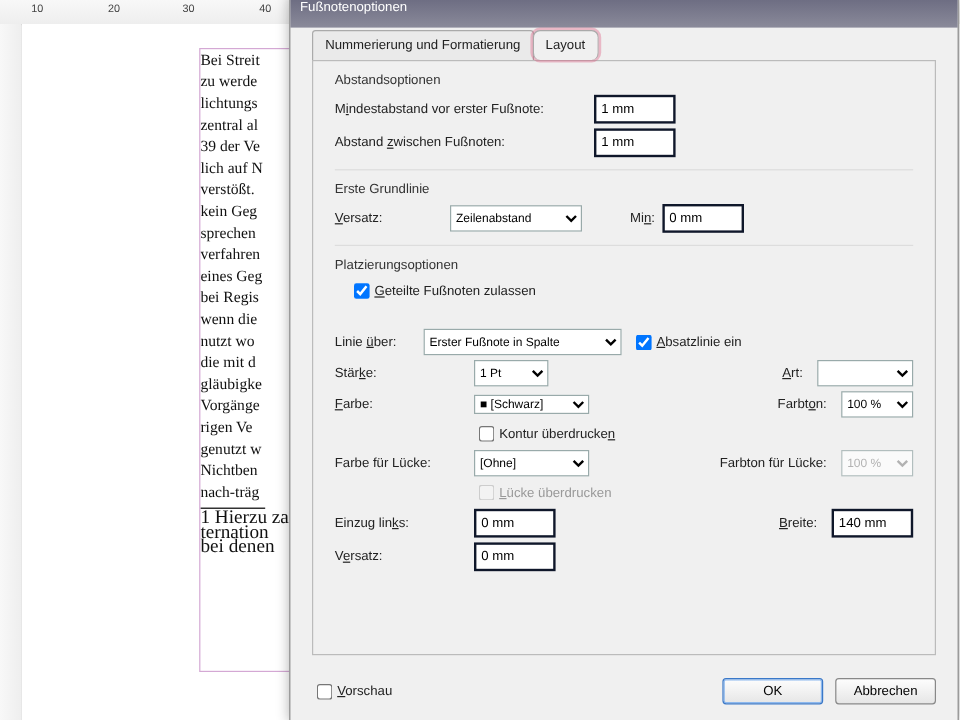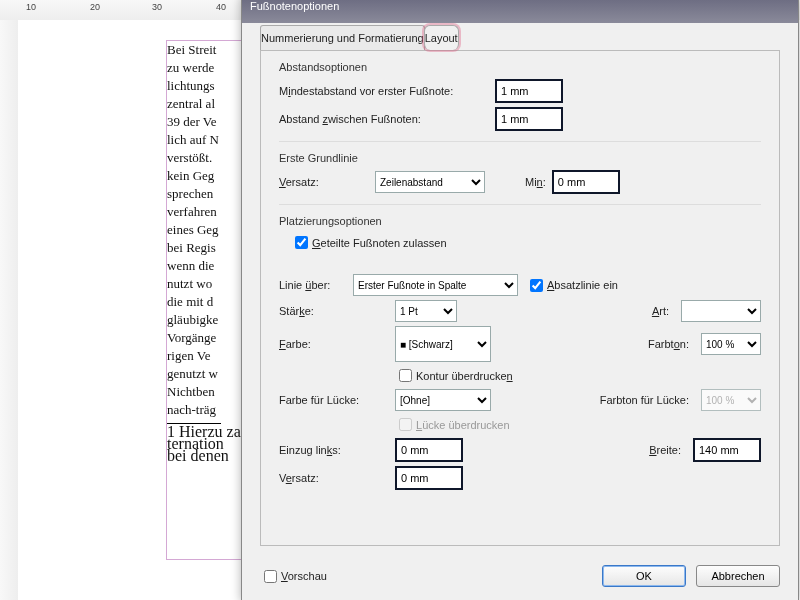--- a/index.html
+++ b/index.html
@@ -6,21 +6,21 @@
 .ruler-h{position:absolute;top:0;left:0;right:0;height:20px;background:linear-gradient(#f8f8f8,#eee);border-bottom:1px solid #aaa;display:flex;align-items:flex-end;font-size:9px;color:#444}
 .ruler-h span{position:absolute;top:2px}
 .ruler-v{position:absolute;top:20px;left:0;width:18px;bottom:0;background:linear-gradient(90deg,#f8f8f8,#eee);border-right:1px solid #aaa}
 .page-area{position:absolute;top:20px;left:18px;right:0;bottom:0;background:#fff}
 .text-col{position:absolute;top:20px;left:148px;width:90px;bottom:40px;font-family:Georgia,serif;font-size:13px;line-height:18px;color:#111;overflow:hidden;border:1px solid #d4a8d4}
 .footnote-sep{border:none;border-top:1px solid #000;margin:4px 0 2px 0;width:60%}
 .footnote{font-size:16px;line-height:12px}
 .dialog{position:absolute;top:-4px;left:241px;width:556px;height:604px;background:#f0f0f0;border:1px solid #888;box-shadow:0 0 10px rgba(0,0,0,.3)}
 .dlg-title{height:20px;background:linear-gradient(#6a6a80,#8a8a9a);color:#fff;font-size:11px;padding:3px 8px;overflow:hidden}
 .tabs{position:absolute;top:28px;left:18px;display:flex}
-.tab{padding:6px 0;border:1px solid #aaa;border-bottom:none;background:#eaeaea;border-radius:3px 3px 0 0;margin-right:-1px;cursor:pointer}
+.tab{padding:6px 10px;border:1px solid #aaa;border-bottom:none;background:#eaeaea;border-radius:3px 3px 0 0;margin-right:-1px;cursor:pointer}
 .tab.active{background:#f0f0f0;position:relative;z-index:2}
 .tab.highlight{box-shadow:0 0 0 2px rgba(220,80,120,.35);border-radius:6px}
 .panel{position:absolute;top:53px;left:18px;right:18px;bottom:55px;border:1px solid #bbb;background:#f0f0f0;padding:10px 18px}
 .group-title{color:#333;margin:0 0 6px 0}
 .row{display:flex;align-items:center;margin:4px 0}
 .lbl{padding-right:6px}.w110{width:110px}.w90{width:90px}
 input.txt{width:56px;height:18px;border:2px solid #0f172a;background:#fff;padding:1px 4px;font-size:11px}
 select{height:22px;border:1px solid #9aa;background:#fff;font-size:10px}
 select.w110s{width:110px}
 select.w160s{width:165px}
@@ -127,21 +127,21 @@
       <div class="lbl w110"><span>Stär</span><span class="und">k</span><span>e:</span></div>
       <select class="w60s"><option>1 Pt</option></select>
       <div style="flex:1"></div>
       <div class="lbl"><span></span><span class="und">A</span><span>rt:</span></div>
       <div style="width:6px"></div>
       <select style="width:80px;height:22px"><option><span class="swatch-black"></span></option></select>
     </div>
 
     <div class="row">
       <div class="lbl w110"><span></span><span class="und">F</span><span>arbe:</span></div>
-      <select style="width:96px;height:36px"><option>■ <span>[Schwarz]</span></option></select>
+      <select style="width:96px;height:16px"><option>■ <span>[Schwarz]</span></option></select>
       <div style="flex:1"></div>
       <div class="lbl"><span>Farbt</span><span class="und">o</span><span>n:</span></div>
       <div style="width:6px"></div>
       <select class="w58s"><option>100 %</option></select>
     </div>
 
     <div class="row" style="margin-left:116px">
       <input type="checkbox" class="chk" style="">
       <span><span>Kontur überdrucke</span><span class="und">n</span><span></span></span>
     </div>

